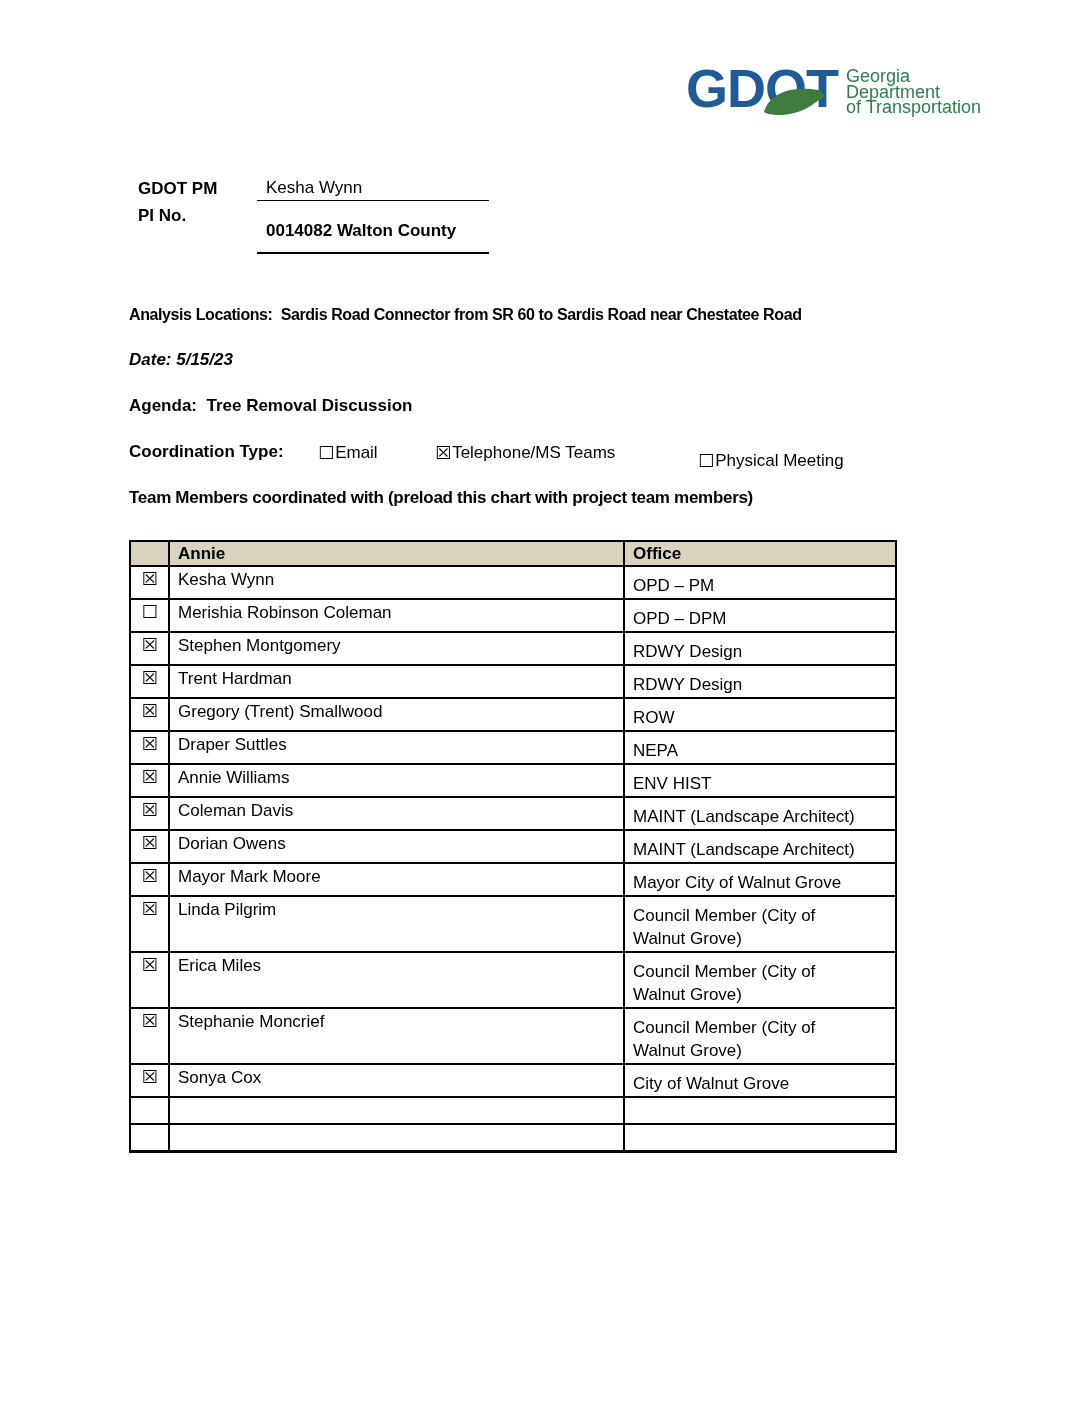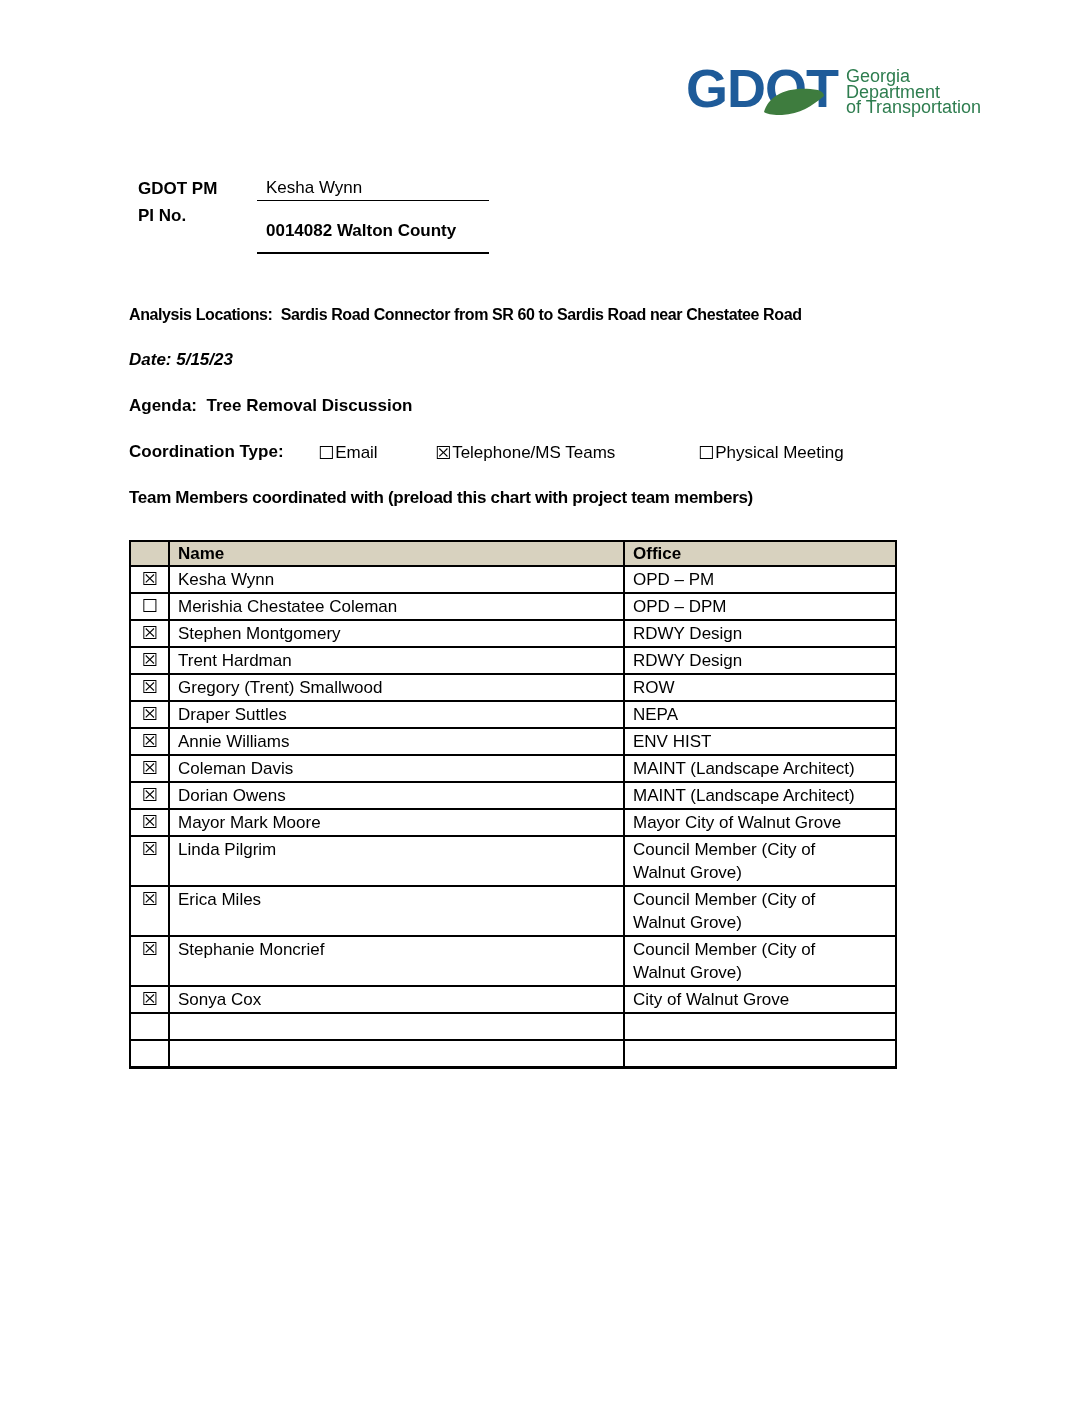--- a/index.html
+++ b/index.html
@@ -50,21 +50,21 @@
   .team-heading { top: 487px; letter-spacing: -0.3px; }
 
   .opt {
     position: absolute; top: 441px;
     font-size: 17px; line-height: 22px; white-space: nowrap;
   }
   .opt .glyph {
     font-family: "DejaVu Sans", sans-serif;
     font-size: 18px; position: relative; top: 1px; margin-right: 1px;
   }
-  .opt0 { left: 318px; } .opt1 { left: 435px; } .opt2 { left: 698px; }
+  .opt0 { left: 318px; } .opt1 { left: 435px; } .opt2 { left: 698px; margin-top: 8px; }
 
   
   .members {
     position: absolute; left: 129px; top: 540px;
     width: 766px; border-collapse: collapse; table-layout: fixed;
     font-size: 17px;
   }
   .members th, .members td { border: 2px solid #000; vertical-align: top; }
   .members thead th {
     background: var(--header_bg, #d8d2bf);
@@ -72,21 +72,21 @@
     padding: 1px 8px; height: 23px; line-height: 21px;
   }
   .col-check { width: 39px; }
   .col-name  { width: 455px; }
   .col-office{ width: 272px; }
   td.c-check {
     text-align: center; font-family: "DejaVu Sans", sans-serif;
     font-size: 18px; line-height: 22px; padding: 1px 0;
   }
   td.c-name, td.c-office { padding: 1px 8px; line-height: 23px; }
-  .office-text { display: inline-block; max-width: 236px; }
+  .office-text { display: inline-block; max-width: 236px; margin-top: 6px; }
   tr.empty td { height: 23px; }
   .members tbody tr:last-child td { border-bottom-width: 3px; }
 </style>
 </head>
 <body>
 
 <div class="page">
 
   <div class="logo">
     <div class="wordmark-wrap">
@@ -125,33 +125,33 @@
 
   <table class="members">
     <colgroup>
       <col class="col-check">
         <col class="col-name">
         <col class="col-office">
     </colgroup>
     <thead>
       <tr>
         <th></th>
-        <th>Name</th>
+        <th>Annie</th>
         <th>Office</th>
       </tr>
     </thead>
     <tbody id="members-body">
         <tr>
           <td class="c-check">☒</td>
           <td class="c-name">Kesha Wynn</td>
           <td class="c-office"><span class="office-text">OPD – PM</span></td>
         </tr>
         <tr>
           <td class="c-check">☐</td>
-          <td class="c-name">Merishia Chestatee Coleman</td>
+          <td class="c-name">Merishia Robinson Coleman</td>
           <td class="c-office"><span class="office-text">OPD – DPM</span></td>
         </tr>
         <tr>
           <td class="c-check">☒</td>
           <td class="c-name">Stephen Montgomery</td>
           <td class="c-office"><span class="office-text">RDWY Design</span></td>
         </tr>
         <tr>
           <td class="c-check">☒</td>
           <td class="c-name">Trent Hardman</td>

